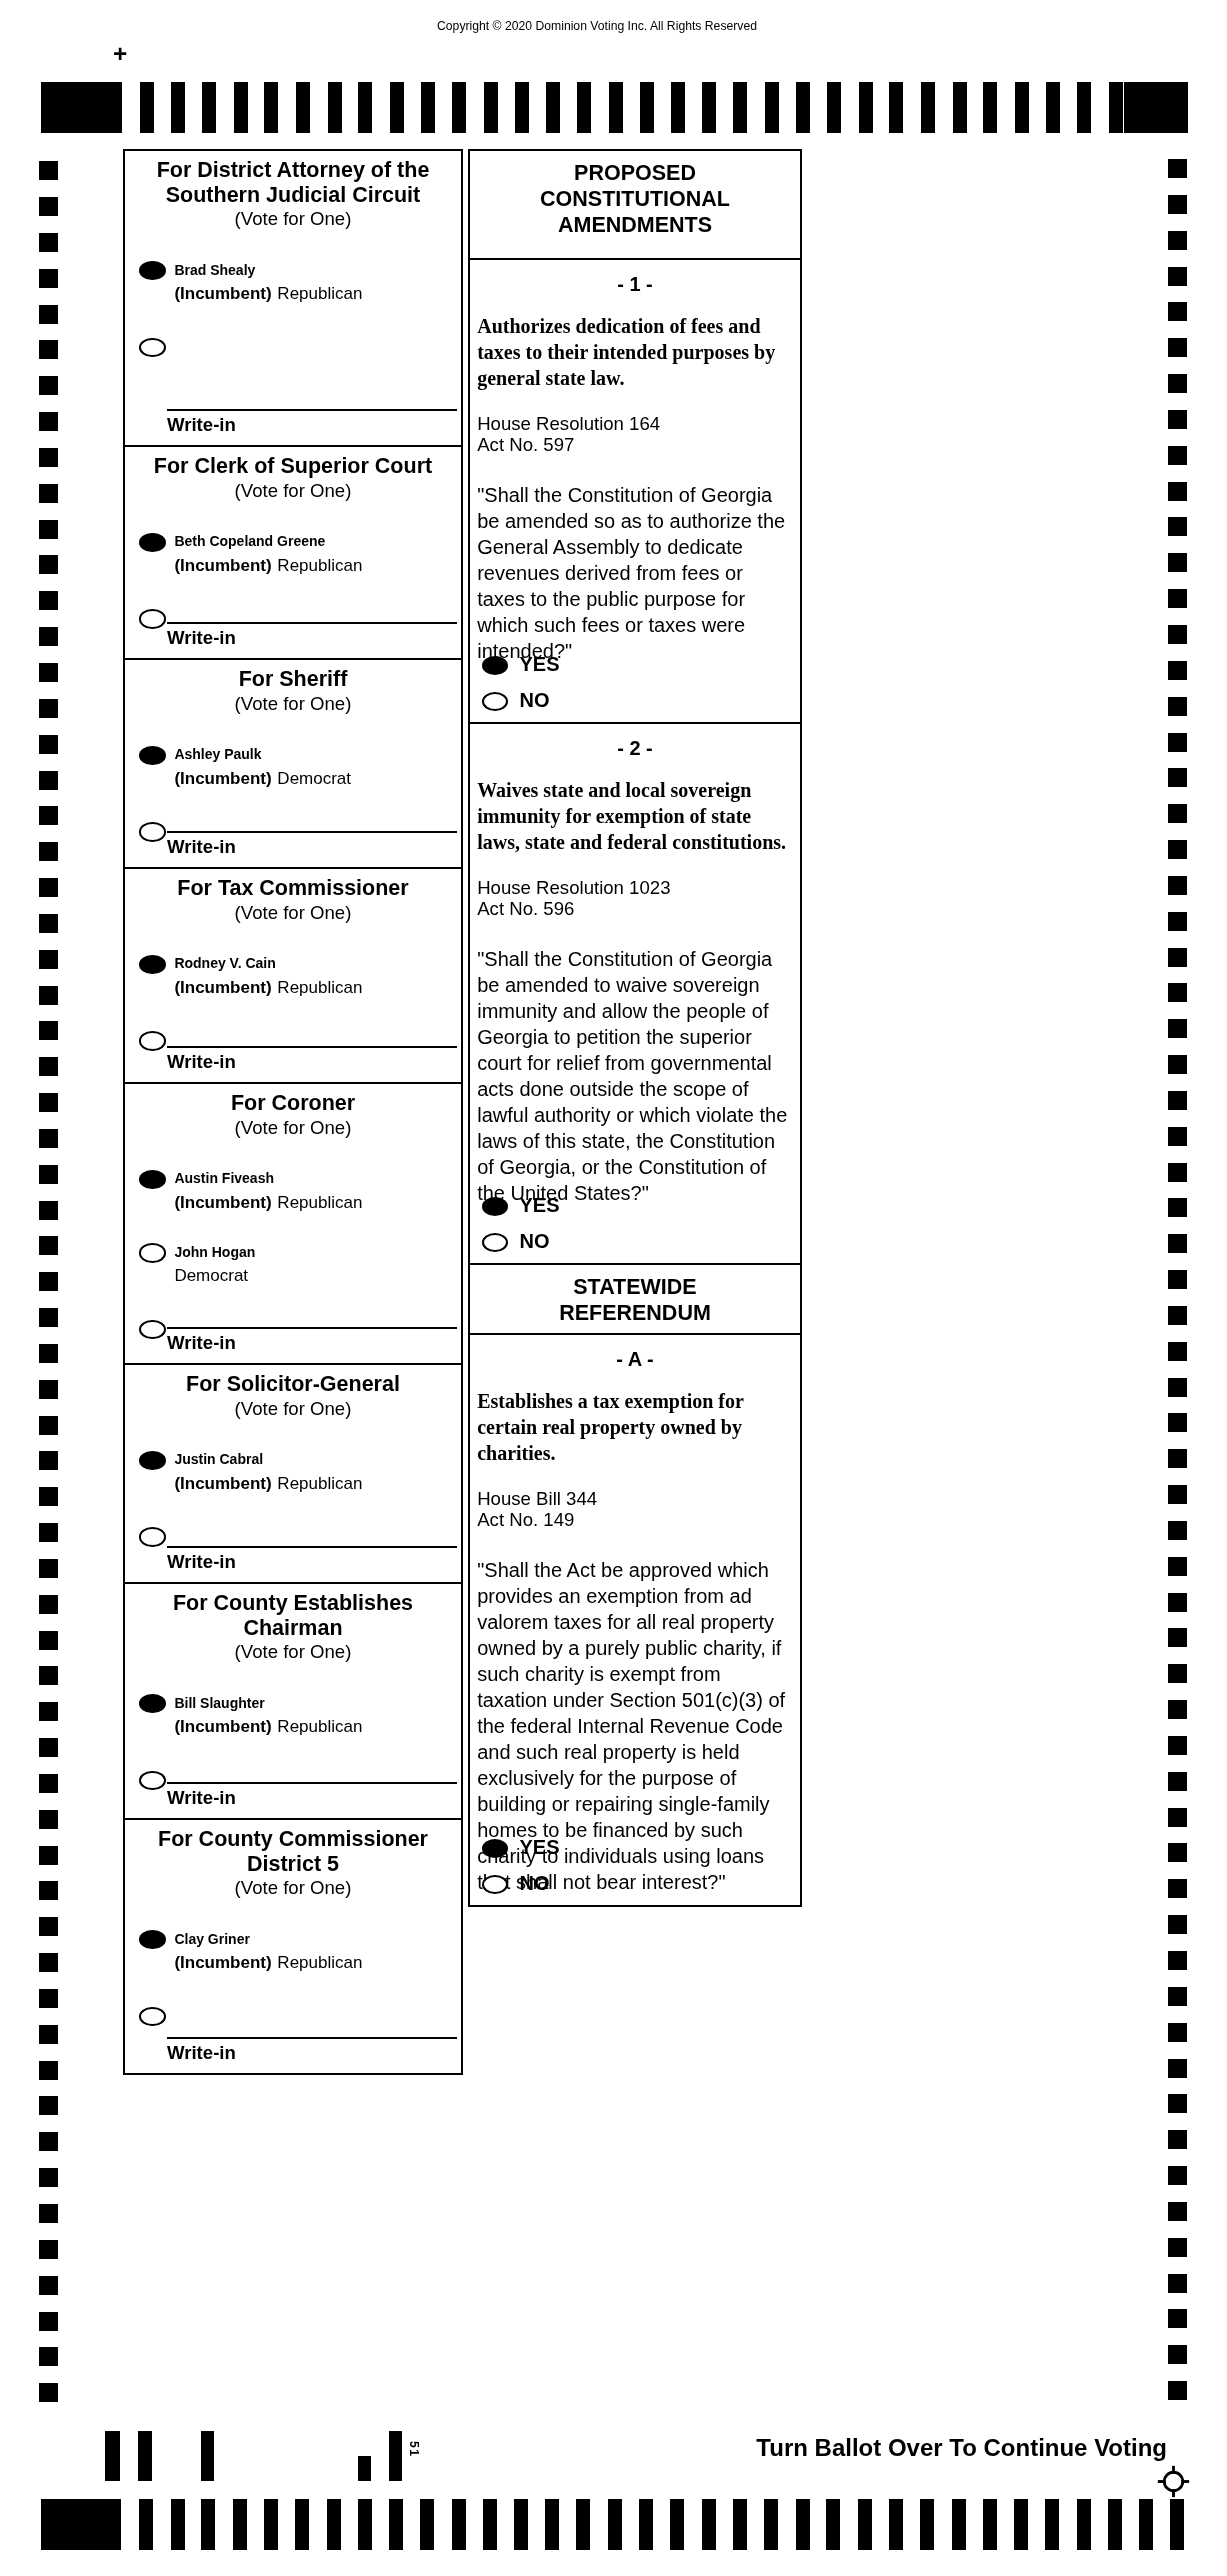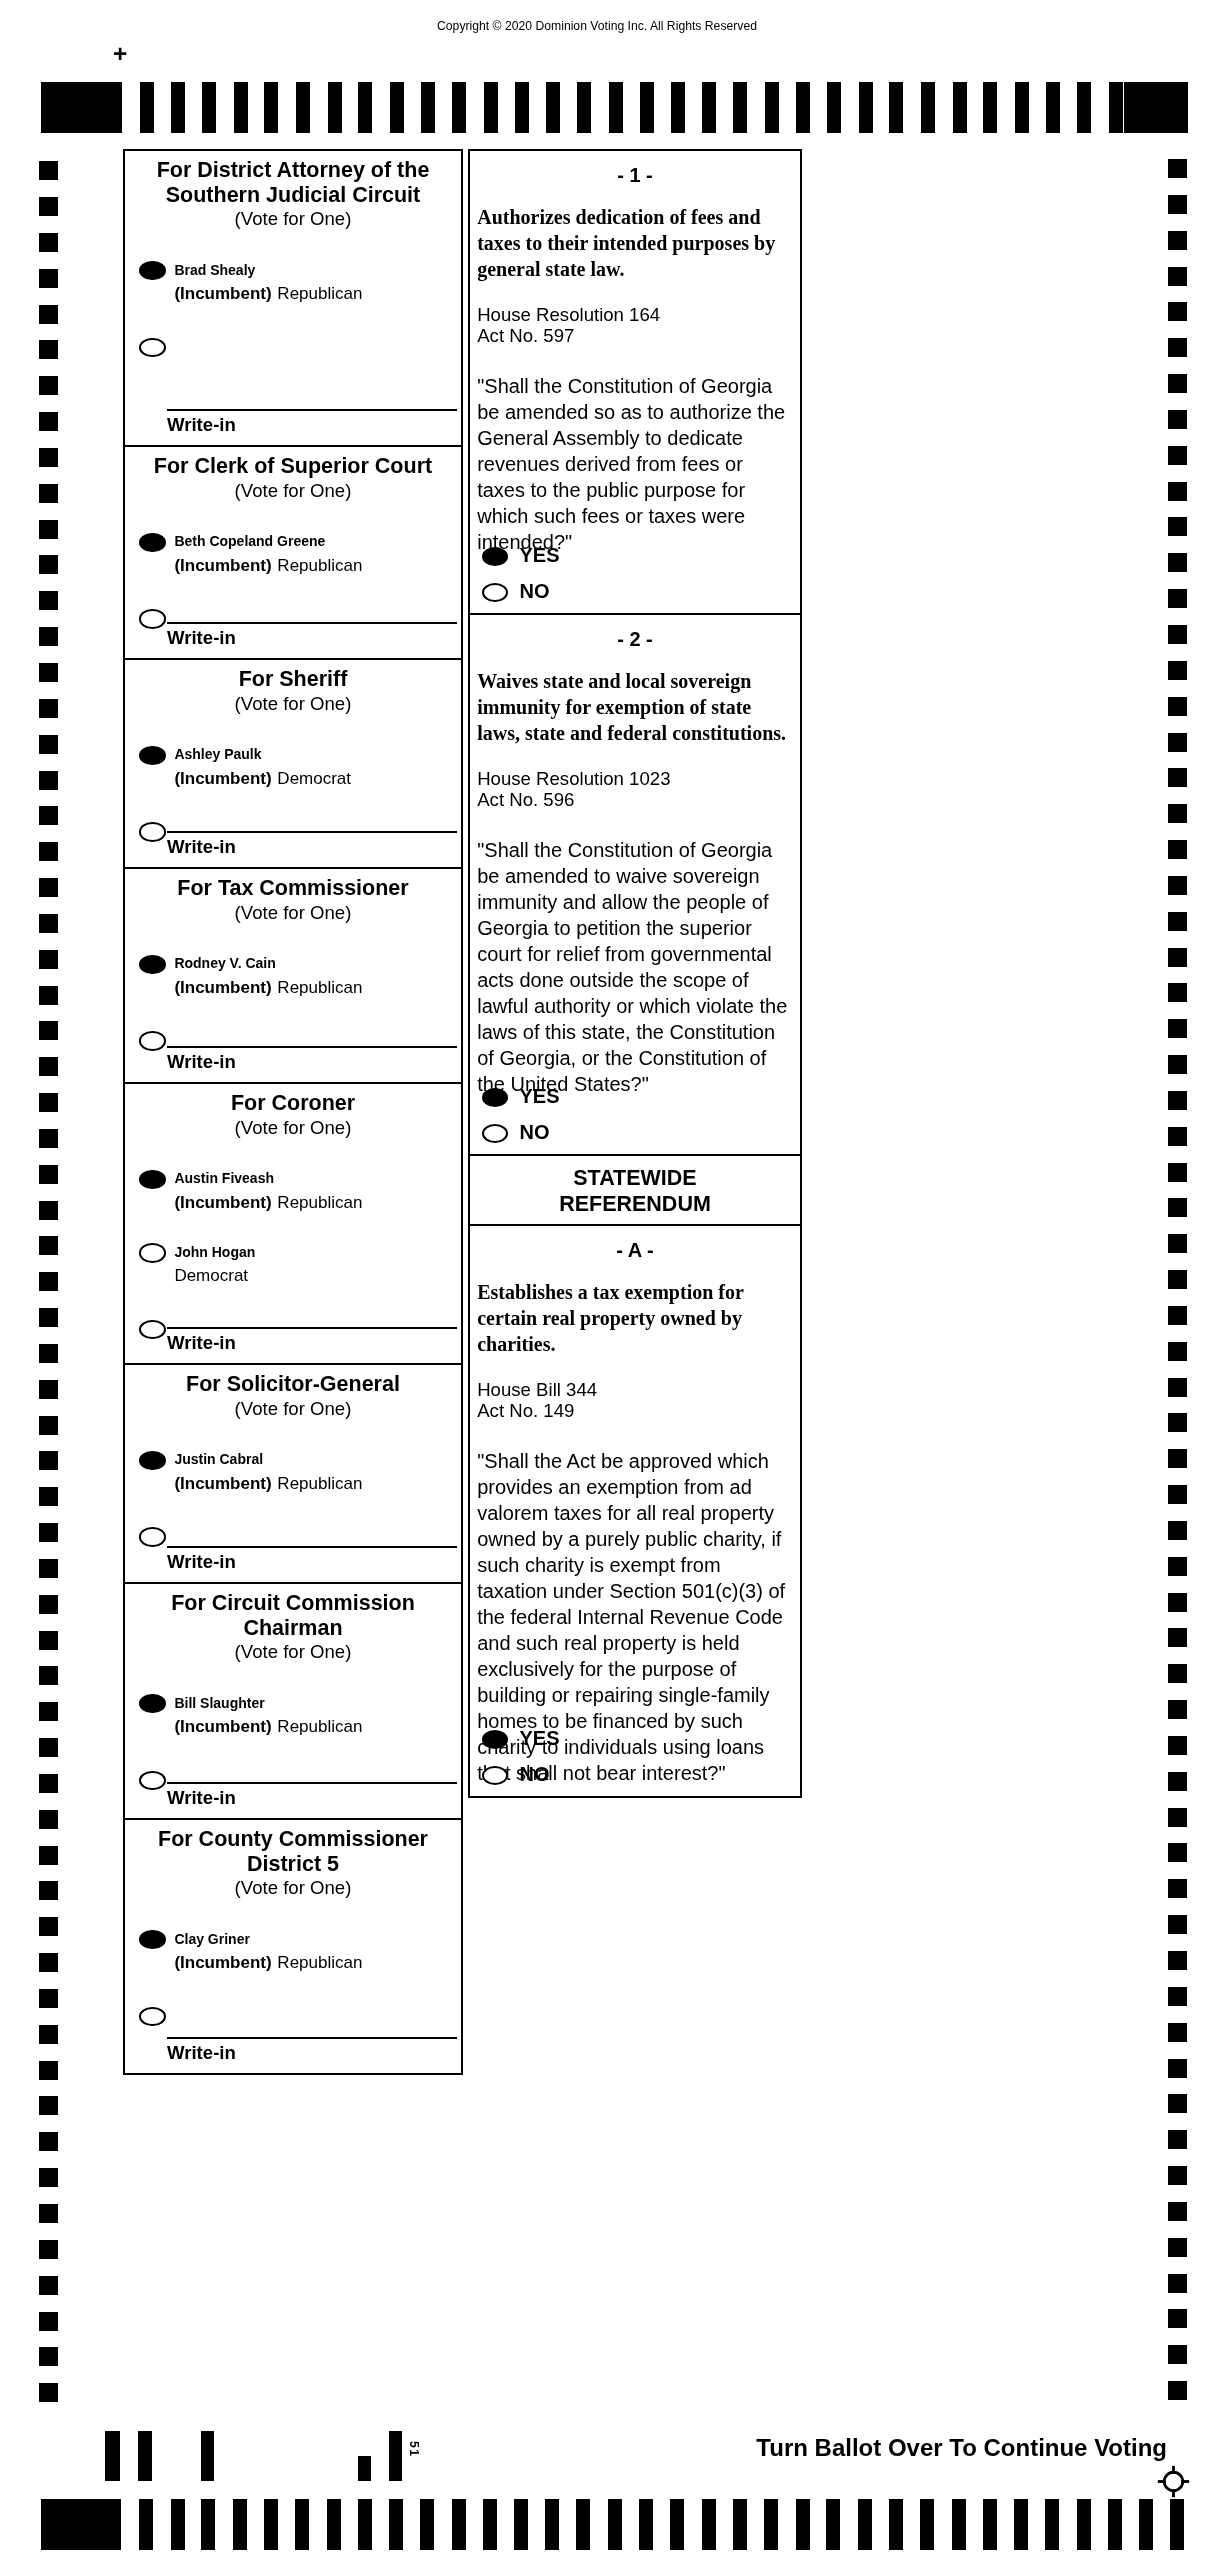--- a/index.html
+++ b/index.html
@@ -321,21 +321,21 @@
           <div class="cand-party"><span class="inc">(Incumbent)</span><span class="party">Republican</span></div>
         </div>
       </div>
       <div class="cand empty-row">
         <span class="bubble"></span>
       </div>
       <div class="writein">Write-in</div>
     </div>
     <div class="csec" style="height: 236px;">
       <div class="hdr">
-        <div>For Circuit Commission</div>
+        <div>For County Establishes</div>
         <div>Chairman</div>
       </div>
       <div class="instr">(Vote for One)</div>
       <div class="cand">
         <span class="bubble filled"></span>
         <div class="cand-text">
           <div class="cand-name">Bill Slaughter</div>
           <div class="cand-party"><span class="inc">(Incumbent)</span><span class="party">Republican</span></div>
         </div>
       </div>
@@ -357,20 +357,27 @@
           <div class="cand-party"><span class="inc">(Incumbent)</span><span class="party">Republican</span></div>
         </div>
       </div>
       <div class="cand empty-row">
         <span class="bubble"></span>
       </div>
       <div class="writein">Write-in</div>
     </div>
   </div>
 <div id="measures-col" class="col">
+    <div class="csec" style="height: 109px;">
+      <div class="mhdr">
+        <div>PROPOSED</div>
+        <div>CONSTITUTIONAL</div>
+        <div>AMENDMENTS</div>
+      </div>
+    </div>
     <div class="csec" style="height: 464px;">
       <div class="mnum">- 1 -</div>
       <div class="msummary">Authorizes dedication of fees and taxes to their intended purposes by general state law.</div>
       <div class="mrefs">
         <div>House Resolution 164</div>
         <div>Act No. 597</div>
       </div>
       <div class="mquestion">"Shall the Constitution of Georgia be amended so as to authorize the General Assembly to dedicate revenues derived from fees or taxes to the public purpose for which such fees or taxes were intended?"</div>
       <div class="opts">
         <div class="opt">

